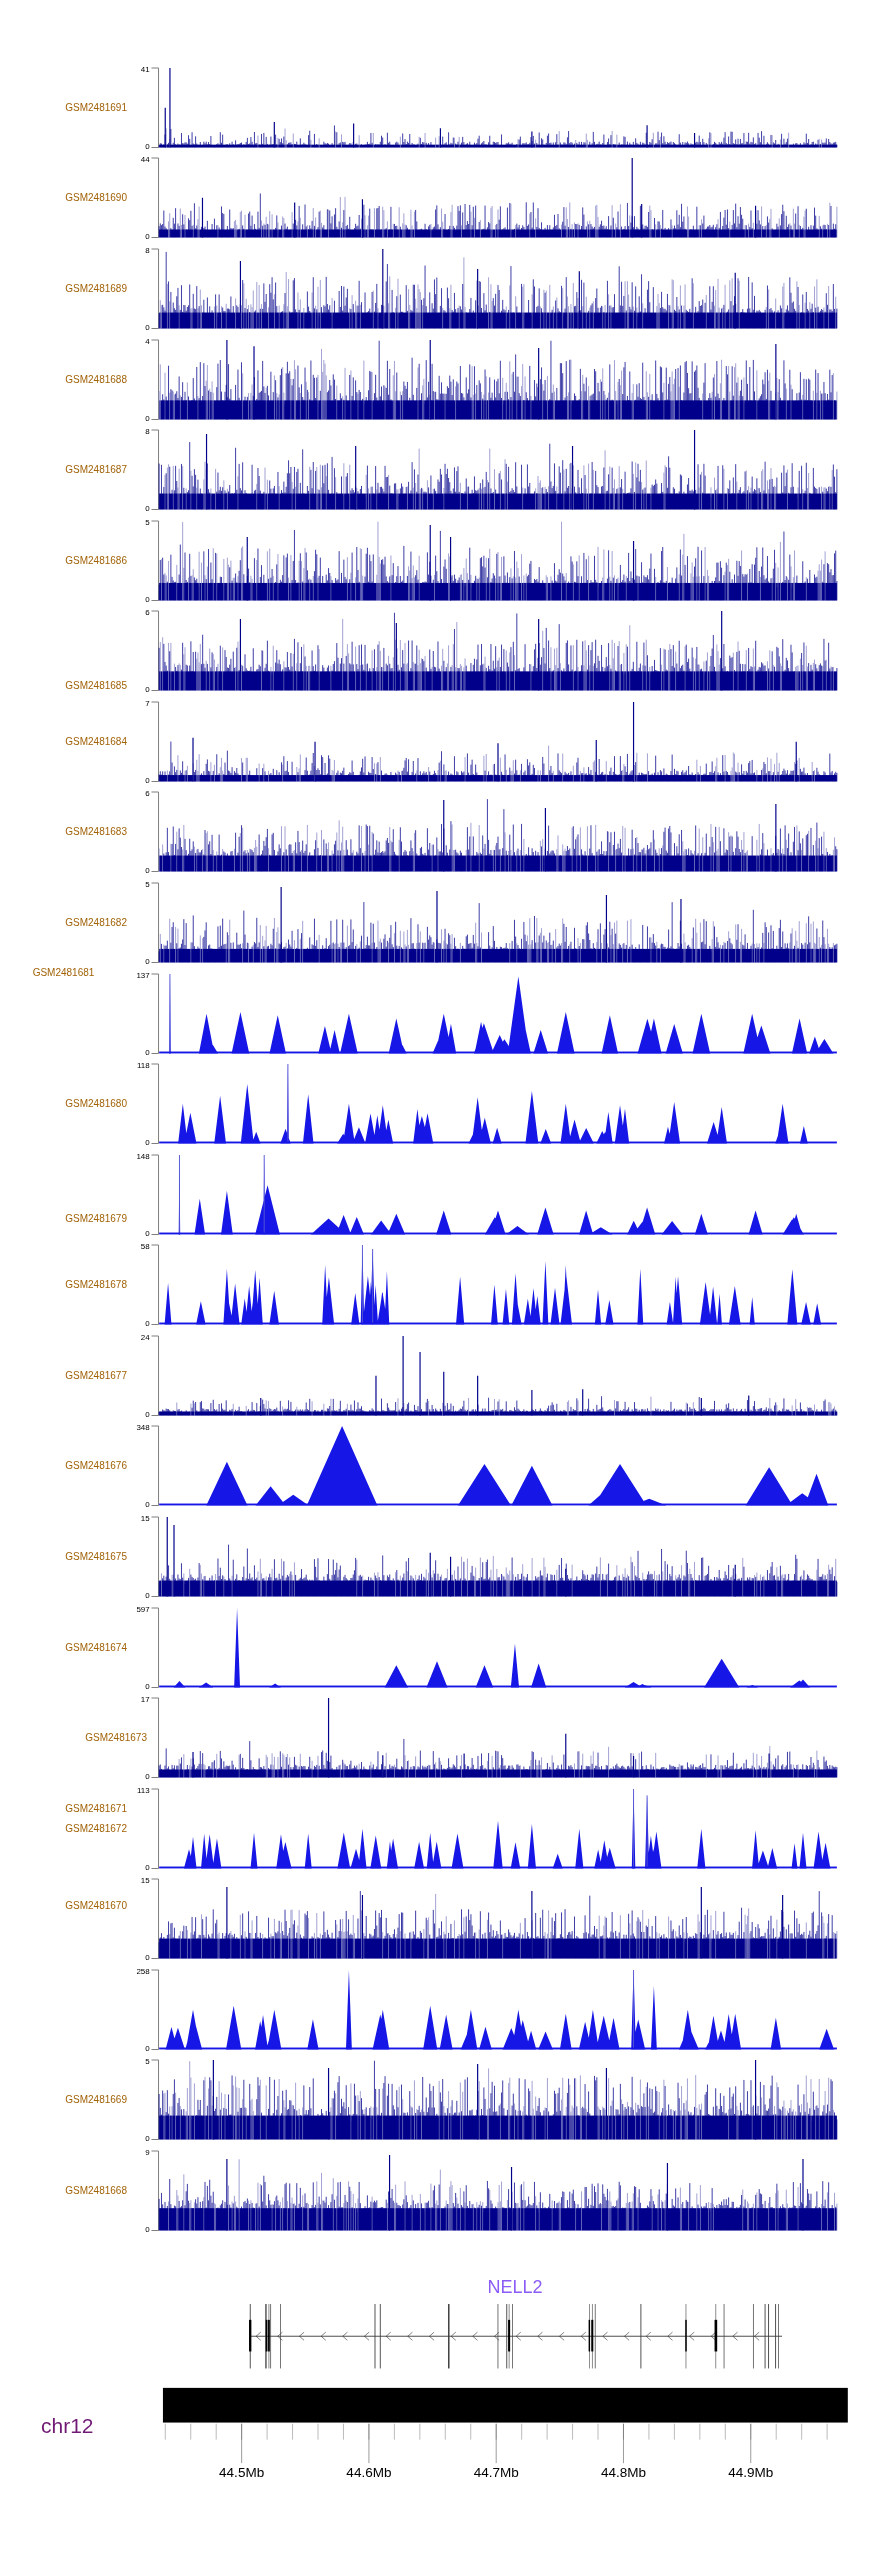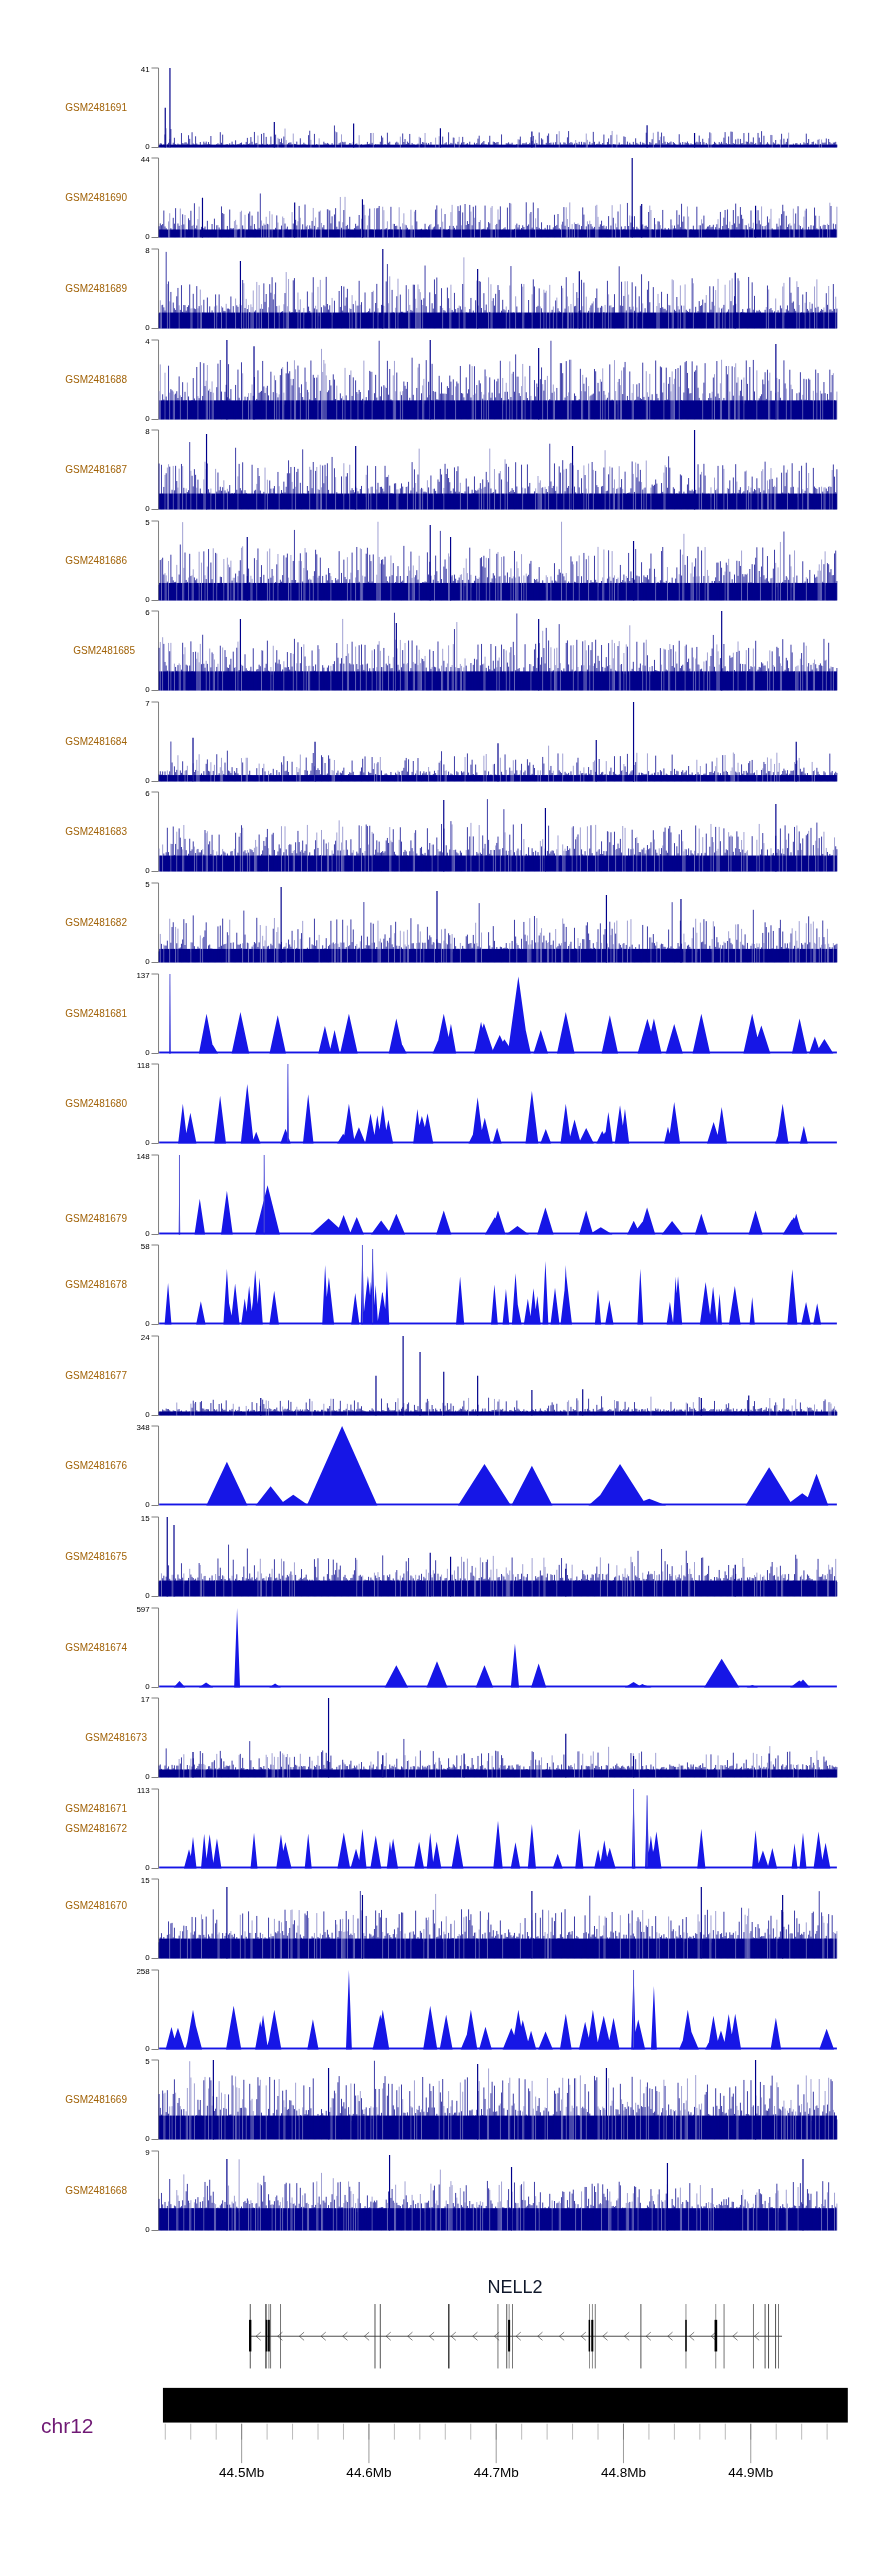--- a/index.html
+++ b/index.html
@@ -4,21 +4,21 @@
 <style>
   html,body{margin:0;padding:0;background:#fff;}
   .figure{position:relative;width:882px;height:2576px;background:#ffffff;
           font-family:"Liberation Sans",sans-serif;overflow:hidden;}
   .tlabel{position:absolute;left:0;width:127px;text-align:right;font-size:10px;
           color:#a16207;height:17.6px;line-height:17.6px;white-space:nowrap;}
   .tsvg{position:absolute;}
   .ylab{font-family:"Liberation Sans",sans-serif;font-size:13.5px;fill:#000;}
   .axlab{font-family:"Liberation Sans",sans-serif;font-size:23px;fill:#000;}
   .gene-title{position:absolute;left:456px;top:2277px;width:118px;text-align:center;
-              font-size:18px;color:#0f172a;}
+              font-size:18px;color:#8b5cf6;}
   .chrlab{position:absolute;left:41px;top:2390px;font-size:21px;color:#701a75;margin-top:24px;}
 </style>
 </head>
 <body>
 
 <div class="figure" id="fig">
   <div class="gene-title">NELL2</div>
   <div class="chrlab">chr12</div>
 <div class="tlabel" style="top: 99px;">GSM2481691</div>
     <svg width="706" height="84" viewBox="0 0 1200 142" class="tsvg" style="left: 135px; top: 66px;">
@@ -73,21 +73,21 @@
     <div class="tlabel" style="top: 552px;">GSM2481686</div>
     <svg width="706" height="84" viewBox="0 0 1200 142" class="tsvg" style="left: 135px; top: 519px;">
       <path d="M28 3H40M40 3V138M28 138H40" stroke="#7f7f7f" stroke-width="1.7" fill="none"></path>
       <text x="25" y="9" text-anchor="end" class="ylab">5</text>
       <text x="25" y="141" text-anchor="end" class="ylab">0</text>
       <rect x="41" y="108.3" width="1152" height="29.7" fill="#00008b"></rect>
       <path d="M45 138V67.9M51 138V91.7M53 138V95.5M57 138V71.0M71 138V77.6M81 138V4.9M83 138V82.7M91 138V99.1M97 138V95.2M99 138V85.1M109 138V55.3M113 138V73.8M119 138V95.3M123 138V80.5M133 138V49.4M139 138V58.4M151 138V67.6M157 138V65.3M159 138V77.2M163 138V70.4M167 138V99.5M169 138V99.5M175 138V96.9M181 138V48.5M183 138V46.0M197 138V96.1M199 138V101.3M207 138V69.3M225 138V54.6M229 138V49.9M235 138V96.2M243 138V59.1M261 138V99.3M265 138V60.8M279 138V70.7M283 138V71.2M287 138V82.9M289 138V49.0M297 138V100.9M303 138V96.4M311 138V99.3M333 138V96.8M361 138V64.5M367 138V90.8M375 138V99.0M383 138V49.4M385 138V50.7M387 138V95.9M411 138V94.3M413 138V4.3M415 138V64.1M417 138V75.4M435 138V61.6M465 138V80.1M467 138V87.3M471 138V99.7M473 138V78.6M475 138V98.7M483 138V62.1M509 138V94.6M533 138V58.1M535 138V63.4M553 138V94.5M555 138V93.6M559 138V82.8M563 138V66.8M565 138V91.6M571 138V94.5M581 138V100.3M585 138V99.0M597 138V65.5M603 138V50.4M613 138V100.4M617 138V55.7M621 138V96.8M623 138V64.2M639 138V83.5M643 138V97.2M647 138V99.1M649 138V71.9M651 138V83.2M657 138V59.4M661 138V95.6M665 138V92.4M699 138V95.3M701 138V98.4M707 138V97.2M725 138V4.3M733 138V91.4M745 138V76.7M755 138V61.5M771 138V62.1M787 138V47.0M795 138V98.9M797 138V51.4M807 138V97.6M811 138V54.1M815 138V95.4M821 138V99.3M835 138V96.7M855 138V96.4M885 138V98.0M905 138V81.3M925 138V93.5M931 138V60.2M933 138V24.8M945 138V92.1M947 138V73.4M949 138V97.7M955 138V97.2M959 138V97.0M969 138V47.3M973 138V86.2M975 138V96.2M1003 138V89.0M1007 138V78.0M1009 138V67.3M1031 138V53.2M1041 138V92.5M1063 138V98.0M1083 138V99.6M1089 138V74.2M1093 138V81.9M1097 138V38.6M1109 138V99.2M1115 138V80.1M1119 138V98.5M1121 138V53.0M1141 138V98.5M1161 138V87.4M1163 138V76.7M1165 138V87.4M1167 138V68.5M1173 138V54.6" stroke="#8585c7" stroke-width="1.3" fill="none"></path>
       <path d="M41 138V111.5M43 138V69.4M47 138V65.4M49 138V94.0M55 138V106.1M59 138V109.6M61 138V60.3M63 138V98.0M65 138V104.0M67 138V106.9M69 138V106.4M73 138V112.3M75 138V94.0M77 138V43.0M79 138V113.5M85 138V56.6M87 138V103.2M89 138V106.5M93 138V58.8M95 138V96.6M101 138V98.9M103 138V103.7M105 138V101.0M107 138V112.4M111 138V114.9M115 138V110.3M117 138V54.6M121 138V101.7M125 138V50.7M127 138V111.6M129 138V73.6M131 138V101.9M135 138V115.3M137 138V57.2M141 138V114.2M143 138V113.8M145 138V97.7M147 138V98.3M149 138V111.3M153 138V112.7M155 138V111.3M161 138V81.7M165 138V104.3M171 138V92.3M173 138V107.3M177 138V87.6M179 138V69.6M185 138V93.6M187 138V114.7M189 138V109.4M191 138V96.6M193 138V83.9M195 138V107.2M201 138V108.4M203 138V66.2M205 138V113.8M209 138V49.7M211 138V110.7M213 138V98.2M215 138V78.0M217 138V109.8M219 138V94.5M221 138V111.0M223 138V110.4M227 138V101.3M231 138V99.3M233 138V84.6M237 138V108.7M239 138V106.8M241 138V76.7M245 138V113.1M247 138V102.8M249 138V106.1M251 138V95.0M253 138V61.4M255 138V109.5M257 138V65.0M259 138V58.4M263 138V113.5M267 138V103.3M269 138V70.9M271 138V18.2M273 138V103.3M275 138V113.1M277 138V107.6M281 138V57.9M285 138V105.9M291 138V56.5M293 138V86.9M295 138V102.6M299 138V102.7M301 138V111.3M305 138V88.3M307 138V51.9M309 138V59.6M313 138V96.2M315 138V65.2M317 138V112.0M319 138V96.4M321 138V112.7M323 138V114.5M325 138V94.2M327 138V104.0M329 138V83.1M331 138V91.4M335 138V103.4M337 138V112.0M339 138V110.8M341 138V100.1M343 138V104.0M345 138V102.1M347 138V54.3M349 138V114.3M351 138V91.3M353 138V115.6M355 138V68.7M357 138V98.1M359 138V101.9M363 138V114.6M365 138V102.1M369 138V56.7M371 138V111.5M373 138V111.9M377 138V47.2M379 138V86.4M381 138V106.4M389 138V116.1M391 138V97.5M393 138V58.6M395 138V48.5M397 138V106.3M399 138V60.3M401 138V71.2M403 138V105.8M405 138V59.8M407 138V111.5M409 138V109.5M419 138V69.1M421 138V68.0M423 138V77.0M425 138V63.7M427 138V97.3M429 138V105.2M431 138V107.7M433 138V97.2M437 138V95.1M439 138V74.6M441 138V112.8M443 138V106.9M445 138V96.8M447 138V79.7M449 138V115.6M451 138V96.5M453 138V106.2M455 138V104.4M457 138V45.3M459 138V115.6M461 138V109.2M463 138V96.4M469 138V55.0M477 138V95.2M479 138V86.6M481 138V102.6M485 138V113.0M487 138V115.1M489 138V106.8M491 138V106.8M493 138V105.8M495 138V106.5M497 138V56.3M499 138V94.0M501 138V72.3M503 138V96.0M505 138V113.5M507 138V102.8M511 138V61.8M513 138V88.4M515 138V105.1M517 138V108.5M519 138V19.8M521 138V101.7M523 138V109.9M525 138V80.5M527 138V68.4M529 138V84.2M531 138V111.4M537 138V97.5M539 138V95.3M541 138V104.9M543 138V94.2M545 138V101.1M547 138V115.4M549 138V103.7M551 138V99.1M557 138V103.3M561 138V114.0M567 138V102.9M569 138V48.3M573 138V116.0M575 138V114.3M577 138V104.6M579 138V96.1M583 138V101.6M587 138V66.2M589 138V64.5M591 138V80.2M593 138V62.1M595 138V82.2M599 138V98.7M601 138V66.2M605 138V106.8M607 138V100.7M609 138V91.8M611 138V95.7M615 138V58.7M619 138V97.3M625 138V110.4M627 138V63.1M629 138V95.7M631 138V107.9M633 138V90.5M635 138V112.1M637 138V98.5M641 138V100.6M645 138V53.9M653 138V97.4M655 138V112.0M659 138V112.6M663 138V108.2M667 138V97.0M669 138V94.5M671 138V75.5M673 138V70.8M675 138V111.6M677 138V115.8M679 138V101.5M681 138V103.4M683 138V101.5M685 138V106.1M687 138V81.4M689 138V112.7M691 138V108.7M693 138V103.9M695 138V109.6M697 138V115.8M703 138V112.1M705 138V115.9M709 138V104.2M711 138V108.3M713 138V74.7M715 138V104.4M717 138V106.0M719 138V94.5M721 138V85.0M723 138V90.9M727 138V92.4M729 138V97.1M731 138V104.0M735 138V115.3M737 138V105.9M739 138V115.6M741 138V63.1M743 138V71.9M747 138V106.3M749 138V107.0M751 138V71.5M753 138V96.7M757 138V115.8M759 138V96.9M761 138V115.1M763 138V57.3M765 138V108.0M767 138V68.0M769 138V103.4M773 138V112.2M775 138V103.6M777 138V106.9M779 138V107.2M781 138V62.1M783 138V103.0M785 138V107.0M789 138V114.8M791 138V109.7M793 138V105.0M799 138V110.0M801 138V108.6M803 138V100.9M805 138V52.8M809 138V104.7M813 138V99.4M817 138V111.2M819 138V101.7M823 138V112.5M825 138V77.7M827 138V106.8M829 138V103.4M831 138V94.0M833 138V106.0M837 138V99.8M839 138V57.3M841 138V105.1M843 138V88.7M845 138V99.9M847 138V111.3M849 138V102.7M851 138V50.7M853 138V95.8M857 138V97.2M859 138V110.4M861 138V73.1M863 138V107.2M865 138V95.5M867 138V98.1M869 138V98.9M871 138V95.1M873 138V102.3M875 138V83.9M877 138V58.3M879 138V110.3M881 138V109.0M883 138V84.3M887 138V113.3M889 138V106.5M891 138V110.1M893 138V103.8M895 138V54.1M897 138V47.2M899 138V107.1M901 138V114.4M903 138V104.8M907 138V109.7M909 138V107.3M911 138V110.3M913 138V99.3M915 138V113.9M917 138V113.7M919 138V100.8M921 138V81.9M923 138V110.6M927 138V51.5M929 138V95.7M935 138V77.6M937 138V110.7M939 138V62.7M941 138V112.8M943 138V109.7M951 138V80.5M953 138V66.4M957 138V46.8M961 138V114.2M963 138V53.1M965 138V114.1M967 138V96.6M971 138V109.3M977 138V113.0M979 138V113.7M981 138V104.9M983 138V114.7M985 138V105.0M987 138V98.8M989 138V73.8M991 138V73.7M993 138V105.0M995 138V71.4M997 138V82.4M999 138V110.3M1001 138V95.1M1005 138V73.8M1011 138V89.2M1013 138V115.2M1015 138V102.0M1017 138V108.2M1019 138V94.0M1021 138V114.9M1023 138V70.6M1025 138V96.2M1027 138V71.2M1029 138V79.4M1033 138V93.3M1035 138V97.4M1037 138V93.6M1039 138V94.1M1043 138V107.9M1045 138V84.6M1047 138V107.1M1049 138V76.4M1051 138V112.3M1053 138V77.1M1055 138V65.4M1057 138V47.7M1059 138V114.1M1061 138V88.0M1065 138V80.4M1067 138V48.1M1069 138V95.2M1071 138V102.4M1073 138V100.3M1075 138V62.6M1077 138V105.8M1079 138V112.2M1081 138V100.5M1085 138V84.0M1087 138V51.9M1091 138V115.4M1095 138V108.1M1099 138V112.6M1101 138V106.5M1103 138V20.9M1105 138V103.3M1107 138V96.8M1111 138V103.0M1113 138V60.1M1117 138V115.9M1123 138V107.9M1125 138V95.8M1127 138V110.7M1129 138V115.3M1131 138V111.0M1133 138V114.0M1135 138V71.5M1137 138V113.3M1139 138V105.8M1143 138V101.1M1145 138V110.7M1147 138V86.2M1149 138V111.0M1151 138V108.5M1153 138V112.0M1155 138V93.9M1157 138V99.2M1159 138V97.7M1169 138V106.4M1171 138V76.4M1175 138V112.9M1177 138V74.6M1179 138V76.5M1181 138V90.2M1183 138V84.8M1185 138V95.3M1187 138V94.9M1189 138V58.1M1191 138V53.3M1193 138V105.1" stroke="#00008b" stroke-width="1.3" fill="none"></path>
       <path d="M190.8 138V30.0M501.8 138V9.8M536.4 138V30.0M847.4 138V36.8" stroke="#00008b" stroke-width="2" fill="none"></path>
     </svg>
-    <div class="tlabel" style="top: 642px; padding-left: 8px;">GSM2481685</div>
+    <div class="tlabel" style="top: 677px;">GSM2481685</div>
     <svg width="706" height="84" viewBox="0 0 1200 142" class="tsvg" style="left: 135px; top: 609px;">
       <path d="M28 3H40M40 3V138M28 138H40" stroke="#7f7f7f" stroke-width="1.7" fill="none"></path>
       <text x="25" y="9" text-anchor="end" class="ylab">6</text>
       <text x="25" y="141" text-anchor="end" class="ylab">0</text>
       <rect x="41" y="105.6" width="1152" height="32.4" fill="#00008b"></rect>
       <path d="M43 138V55.7M47 138V47.6M57 138V57.3M61 138V57.2M67 138V92.5M75 138V92.1M77 138V94.6M83 138V76.5M85 138V64.7M105 138V84.2M107 138V73.5M109 138V90.3M111 138V58.9M121 138V87.6M127 138V66.8M133 138V75.9M135 138V85.5M141 138V92.7M149 138V65.0M171 138V98.5M175 138V55.1M179 138V53.2M181 138V94.3M215 138V69.6M231 138V98.2M235 138V62.1M253 138V88.4M269 138V75.9M275 138V91.9M287 138V59.6M291 138V96.4M295 138V96.3M297 138V96.0M313 138V67.8M333 138V96.2M353 138V16.5M361 138V59.3M363 138V75.1M375 138V63.5M383 138V95.0M393 138V93.6M403 138V69.9M411 138V98.5M415 138V54.3M417 138V70.7M421 138V98.5M431 138V79.2M439 138V81.5M443 138V51.8M451 138V52.2M459 138V57.4M461 138V93.5M463 138V91.6M473 138V89.6M475 138V92.4M481 138V95.0M483 138V68.9M485 138V91.7M487 138V83.4M493 138V79.4M505 138V98.3M521 138V95.9M523 138V67.2M531 138V92.2M533 138V61.4M539 138V94.8M541 138V59.3M545 138V98.5M547 138V21.8M553 138V93.0M555 138V96.3M559 138V98.8M561 138V83.6M593 138V92.4M595 138V80.6M615 138V98.8M619 138V82.1M631 138V70.0M637 138V73.5M645 138V78.0M673 138V93.8M693 138V36.7M707 138V64.7M713 138V66.9M715 138V95.0M717 138V65.5M723 138V91.7M745 138V61.0M753 138V98.2M763 138V95.3M765 138V52.8M767 138V69.9M773 138V95.4M779 138V96.3M807 138V94.9M811 138V52.0M813 138V83.4M815 138V57.6M823 138V54.2M825 138V94.3M831 138V74.4M835 138V59.7M841 138V27.3M863 138V95.3M869 138V51.8M875 138V98.3M895 138V94.2M899 138V67.1M907 138V69.4M909 138V59.2M919 138V71.9M935 138V62.8M949 138V81.8M953 138V83.9M959 138V94.3M967 138V88.8M973 138V73.4M977 138V96.8M989 138V59.8M991 138V71.6M993 138V94.1M1017 138V73.9M1025 138V54.8M1039 138V69.5M1051 138V66.8M1053 138V97.3M1075 138V88.5M1079 138V69.9M1085 138V95.0M1097 138V92.0M1099 138V96.4M1123 138V97.9M1125 138V96.4M1127 138V95.5M1131 138V84.1M1135 138V94.8M1141 138V62.1M1143 138V97.5M1153 138V91.2M1155 138V85.6M1169 138V96.5M1175 138V85.9M1183 138V97.3M1187 138V98.3" stroke="#8585c7" stroke-width="1.3" fill="none"></path>
       <path d="M41 138V65.6M45 138V112.2M49 138V58.9M51 138V89.6M53 138V95.7M55 138V104.3M59 138V71.4M63 138V107.9M65 138V108.4M69 138V98.1M71 138V104.6M73 138V95.0M79 138V102.7M81 138V57.0M87 138V94.3M89 138V95.6M91 138V110.8M93 138V95.7M95 138V54.6M97 138V105.0M99 138V72.7M101 138V113.1M103 138V72.2M113 138V93.4M115 138V43.4M117 138V92.7M119 138V99.4M123 138V92.9M125 138V109.3M129 138V98.8M131 138V73.4M137 138V107.3M139 138V98.1M143 138V105.9M145 138V62.0M147 138V110.9M151 138V108.6M153 138V69.5M155 138V81.1M157 138V99.0M159 138V99.9M161 138V94.2M163 138V84.2M165 138V106.7M167 138V72.1M169 138V99.5M173 138V65.4M177 138V103.4M183 138V96.0M185 138V109.1M187 138V76.6M189 138V100.3M191 138V104.0M193 138V105.0M195 138V104.4M197 138V97.8M199 138V106.5M201 138V66.4M203 138V111.6M205 138V107.7M207 138V102.4M209 138V101.6M211 138V94.3M213 138V96.9M217 138V70.3M219 138V107.1M221 138V99.5M223 138V92.7M225 138V53.4M227 138V104.6M229 138V106.7M233 138V111.5M237 138V107.4M239 138V90.6M241 138V69.6M243 138V92.3M245 138V85.7M247 138V93.5M249 138V110.0M251 138V102.4M255 138V98.8M257 138V99.1M259 138V72.8M261 138V98.2M263 138V102.6M265 138V74.5M267 138V97.4M271 138V50.3M273 138V104.6M277 138V56.2M279 138V109.7M281 138V91.7M283 138V64.1M285 138V105.8M289 138V80.3M293 138V110.4M299 138V105.9M301 138V70.1M303 138V96.9M305 138V104.7M307 138V93.9M309 138V108.2M311 138V61.2M315 138V111.4M317 138V110.0M319 138V95.1M321 138V99.3M323 138V112.9M325 138V106.4M327 138V99.2M329 138V95.6M331 138V112.8M335 138V104.2M337 138V93.2M339 138V88.3M341 138V111.7M343 138V57.5M345 138V82.4M347 138V106.5M349 138V92.4M351 138V83.2M355 138V92.5M357 138V110.6M359 138V79.4M365 138V91.9M367 138V93.7M369 138V55.2M371 138V93.8M373 138V111.5M377 138V93.2M379 138V101.8M381 138V61.2M385 138V59.9M387 138V93.9M389 138V103.2M391 138V60.6M395 138V92.4M397 138V106.4M399 138V100.4M401 138V108.1M405 138V100.2M407 138V68.0M409 138V105.6M413 138V60.2M419 138V98.3M423 138V65.8M425 138V109.8M427 138V92.5M429 138V95.3M433 138V92.7M435 138V100.4M437 138V100.0M441 138V6.0M445 138V66.6M447 138V94.4M449 138V102.9M453 138V98.7M455 138V69.5M457 138V92.5M465 138V53.2M467 138V109.6M469 138V100.1M471 138V53.1M477 138V92.6M479 138V61.6M489 138V84.6M491 138V88.3M495 138V99.2M497 138V111.7M499 138V111.4M501 138V68.4M503 138V101.4M507 138V71.0M509 138V97.8M511 138V98.7M513 138V108.6M515 138V54.8M517 138V100.9M519 138V107.2M525 138V87.6M527 138V112.5M529 138V98.5M535 138V109.5M537 138V98.1M543 138V33.7M549 138V99.9M551 138V100.1M557 138V106.8M563 138V95.9M565 138V112.0M567 138V107.0M569 138V109.8M571 138V91.5M573 138V108.6M575 138V94.5M577 138V84.2M579 138V110.2M581 138V85.4M583 138V60.1M585 138V113.1M587 138V95.3M589 138V59.0M591 138V93.7M597 138V99.7M599 138V110.0M601 138V96.1M603 138V102.0M605 138V59.1M607 138V104.3M609 138V87.5M611 138V101.1M613 138V62.8M617 138V87.3M621 138V98.1M623 138V60.1M625 138V108.5M627 138V67.8M629 138V108.3M633 138V90.7M635 138V97.7M639 138V64.4M641 138V107.0M643 138V55.4M647 138V103.8M649 138V7.2M651 138V101.5M653 138V100.0M655 138V109.4M657 138V110.2M659 138V112.2M661 138V98.9M663 138V59.5M665 138V107.2M667 138V110.7M669 138V109.1M671 138V93.2M675 138V108.0M677 138V96.8M679 138V68.3M681 138V58.8M683 138V99.8M685 138V82.6M687 138V57.5M689 138V94.3M691 138V81.5M695 138V66.0M697 138V92.2M699 138V31.7M701 138V107.8M703 138V53.1M705 138V100.0M709 138V108.4M711 138V103.8M719 138V100.0M721 138V25.3M725 138V103.9M727 138V107.0M729 138V100.6M731 138V108.4M733 138V57.3M735 138V53.0M737 138V93.9M739 138V108.2M741 138V61.5M743 138V102.5M747 138V110.6M749 138V104.5M751 138V52.0M755 138V106.8M757 138V105.7M759 138V95.3M761 138V54.6M769 138V102.6M771 138V61.1M775 138V69.5M777 138V55.9M781 138V92.0M783 138V51.8M785 138V99.9M787 138V79.2M789 138V87.8M791 138V110.2M793 138V60.8M795 138V98.1M797 138V111.9M799 138V99.4M801 138V81.4M803 138V96.9M805 138V57.6M809 138V101.1M817 138V104.1M819 138V110.9M821 138V62.6M827 138V93.1M829 138V109.4M833 138V110.5M837 138V63.6M839 138V112.8M843 138V104.7M845 138V101.3M847 138V89.4M849 138V105.7M851 138V106.6M853 138V55.3M855 138V105.1M857 138V99.5M859 138V92.3M861 138V106.3M865 138V56.7M867 138V95.9M871 138V78.2M873 138V111.5M877 138V112.4M879 138V96.6M881 138V106.1M883 138V86.1M885 138V103.3M887 138V104.1M889 138V105.3M891 138V112.6M893 138V66.1M897 138V107.4M901 138V68.5M903 138V102.5M905 138V104.1M911 138V67.8M913 138V96.5M915 138V61.0M917 138V99.1M921 138V92.3M923 138V111.7M925 138V53.6M927 138V100.1M929 138V96.3M931 138V94.3M933 138V104.4M937 138V60.2M939 138V89.8M941 138V84.0M943 138V100.9M945 138V108.3M947 138V65.3M951 138V110.4M955 138V64.1M957 138V93.9M961 138V102.2M963 138V101.1M965 138V106.1M969 138V111.2M971 138V87.4M975 138V108.0M979 138V79.5M981 138V66.8M983 138V43.7M985 138V97.8M987 138V107.8M995 138V83.1M997 138V101.1M999 138V100.3M1001 138V59.1M1003 138V97.0M1005 138V109.8M1007 138V104.8M1009 138V109.6M1011 138V78.8M1013 138V82.6M1015 138V81.5M1019 138V103.4M1021 138V110.0M1023 138V72.6M1027 138V70.7M1029 138V92.7M1031 138V113.1M1033 138V93.1M1035 138V105.5M1037 138V93.5M1041 138V105.4M1043 138V65.8M1045 138V101.7M1047 138V96.8M1049 138V98.4M1055 138V53.6M1057 138V110.6M1059 138V102.7M1061 138V98.1M1063 138V99.0M1065 138V90.1M1067 138V92.2M1069 138V95.9M1071 138V95.6M1073 138V105.1M1077 138V100.6M1081 138V106.6M1083 138V71.6M1087 138V97.7M1089 138V106.7M1091 138V63.9M1093 138V65.8M1095 138V80.1M1101 138V50.9M1103 138V109.0M1105 138V102.9M1107 138V82.6M1109 138V87.0M1111 138V100.1M1113 138V111.0M1115 138V60.3M1117 138V73.4M1119 138V112.5M1121 138V105.8M1129 138V108.6M1133 138V74.5M1137 138V56.5M1139 138V111.6M1145 138V91.6M1147 138V109.1M1149 138V94.5M1151 138V102.6M1157 138V93.5M1159 138V100.4M1161 138V105.6M1163 138V95.0M1165 138V92.1M1167 138V95.8M1171 138V50.4M1173 138V87.2M1177 138V107.1M1179 138V57.0M1181 138V100.7M1185 138V98.4M1189 138V112.8M1191 138V109.8M1193 138V99.9" stroke="#00008b" stroke-width="1.3" fill="none"></path>
       <path d="M179.2 138V16.5M444.2 138V23.3M686.1 138V16.5M997.2 138V3.0" stroke="#00008b" stroke-width="2" fill="none"></path>
     </svg>
     <div class="tlabel" style="top: 733px;">GSM2481684</div>
@@ -113,21 +113,21 @@
     <div class="tlabel" style="top: 914px;">GSM2481682</div>
     <svg width="706" height="84" viewBox="0 0 1200 142" class="tsvg" style="left: 135px; top: 881px;">
       <path d="M28 3H40M40 3V138M28 138H40" stroke="#7f7f7f" stroke-width="1.7" fill="none"></path>
       <text x="25" y="9" text-anchor="end" class="ylab">5</text>
       <text x="25" y="141" text-anchor="end" class="ylab">0</text>
       <rect x="41" y="115.0" width="1152" height="23.0" fill="#00008b"></rect>
       <path d="M43 138V89.6M49 138V107.7M59 138V63.7M69 138V77.7M73 138V80.6M95 138V103.8M111 138V92.1M115 138V96.9M155 138V106.0M159 138V91.8M161 138V65.4M183 138V105.4M193 138V105.4M201 138V108.1M213 138V74.5M217 138V92.8M221 138V100.6M223 138V75.9M237 138V62.5M241 138V86.3M243 138V78.3M257 138V104.8M271 138V100.1M281 138V97.9M285 138V67.4M313 138V91.2M335 138V105.6M339 138V106.9M341 138V105.3M345 138V106.2M349 138V104.1M351 138V104.4M361 138V75.4M377 138V106.8M383 138V102.1M403 138V104.6M413 138V67.0M415 138V102.1M417 138V97.5M431 138V104.4M441 138V88.3M451 138V84.1M457 138V85.4M459 138V107.5M463 138V82.6M465 138V108.1M479 138V105.0M485 138V85.3M491 138V105.0M509 138V104.5M521 138V81.8M525 138V101.0M529 138V105.5M537 138V106.1M539 138V89.8M553 138V104.9M579 138V70.6M581 138V105.1M589 138V87.2M637 138V105.2M649 138V105.6M667 138V92.2M669 138V107.8M671 138V62.9M673 138V107.3M683 138V62.7M685 138V103.9M689 138V87.5M691 138V79.8M701 138V104.9M703 138V103.6M709 138V107.7M715 138V81.2M725 138V105.2M727 138V63.3M739 138V107.2M753 138V96.6M757 138V104.8M785 138V103.2M793 138V104.8M803 138V105.8M809 138V91.6M813 138V107.0M815 138V70.1M819 138V66.9M829 138V106.4M837 138V67.0M843 138V64.5M877 138V95.5M887 138V103.0M893 138V107.8M933 138V89.1M935 138V103.7M947 138V96.9M953 138V63.8M955 138V87.6M961 138V70.3M981 138V98.3M983 138V68.1M995 138V108.0M1001 138V102.8M1009 138V85.1M1021 138V73.5M1029 138V102.9M1031 138V81.0M1049 138V106.0M1053 138V106.7M1057 138V105.6M1061 138V105.8M1069 138V105.0M1113 138V104.0M1117 138V80.0M1123 138V84.3M1125 138V101.0M1129 138V67.8M1141 138V71.4M1149 138V72.3M1153 138V68.5M1155 138V104.6M1157 138V106.2M1163 138V95.0M1167 138V108.1M1173 138V107.2M1177 138V80.9M1179 138V106.2M1187 138V105.0" stroke="#8585c7" stroke-width="1.3" fill="none"></path>
       <path d="M41 138V119.3M45 138V106.5M47 138V116.4M51 138V109.5M53 138V109.4M55 138V101.0M57 138V119.8M61 138V104.5M63 138V77.9M65 138V69.7M67 138V121.5M71 138V105.4M75 138V113.8M77 138V112.6M79 138V106.3M81 138V99.0M83 138V64.5M85 138V108.4M87 138V71.2M89 138V116.0M91 138V119.0M93 138V120.6M97 138V104.1M99 138V58.1M101 138V110.4M103 138V118.7M105 138V117.5M107 138V111.2M109 138V114.0M113 138V119.0M117 138V94.6M119 138V83.6M121 138V69.9M123 138V115.3M125 138V109.2M127 138V107.7M129 138V114.0M131 138V114.7M133 138V121.0M135 138V116.4M137 138V119.0M139 138V115.2M141 138V76.8M143 138V111.6M145 138V75.4M147 138V109.7M149 138V63.5M151 138V107.6M153 138V106.7M157 138V86.7M163 138V104.7M165 138V120.0M167 138V104.0M169 138V118.6M171 138V118.7M173 138V87.5M175 138V107.7M177 138V108.3M179 138V106.5M181 138V113.8M185 138V49.9M187 138V90.7M189 138V121.3M191 138V104.5M195 138V118.3M197 138V116.0M199 138V111.1M203 138V103.4M205 138V105.6M207 138V62.2M209 138V111.7M211 138V104.0M215 138V115.6M219 138V110.5M225 138V110.9M227 138V109.7M229 138V116.6M231 138V106.3M233 138V108.9M235 138V80.7M239 138V114.2M245 138V105.9M247 138V107.3M249 138V103.1M251 138V116.8M253 138V112.3M255 138V111.0M259 138V114.0M261 138V99.1M263 138V107.5M265 138V111.3M267 138V84.3M269 138V116.8M273 138V121.3M275 138V113.3M277 138V81.5M279 138V115.7M283 138V88.2M287 138V116.8M289 138V116.1M291 138V116.3M293 138V113.0M295 138V118.2M297 138V95.5M299 138V120.5M301 138V107.3M303 138V108.8M305 138V63.6M307 138V109.9M309 138V100.3M311 138V115.3M315 138V117.9M317 138V121.0M319 138V108.9M321 138V118.8M323 138V113.6M325 138V96.8M327 138V119.6M329 138V110.3M331 138V108.1M333 138V67.3M337 138V104.1M343 138V64.9M347 138V111.8M353 138V65.4M355 138V104.2M357 138V117.6M359 138V112.1M363 138V110.4M365 138V108.7M367 138V64.9M369 138V103.5M371 138V82.0M373 138V115.5M375 138V109.9M379 138V117.2M381 138V113.0M385 138V92.6M387 138V119.7M389 138V35.4M391 138V113.7M393 138V108.7M395 138V94.2M397 138V109.1M399 138V109.1M401 138V70.4M405 138V72.2M407 138V104.3M409 138V119.7M411 138V111.9M419 138V104.3M421 138V116.3M423 138V97.7M425 138V90.3M427 138V111.2M429 138V101.3M433 138V96.2M435 138V74.7M437 138V107.3M439 138V111.9M443 138V68.9M445 138V109.5M447 138V115.9M449 138V109.9M453 138V112.5M455 138V116.9M461 138V110.9M467 138V120.8M469 138V62.8M471 138V105.6M473 138V105.3M475 138V114.8M477 138V121.0M481 138V73.2M483 138V104.4M487 138V115.3M489 138V104.4M493 138V104.5M495 138V115.5M497 138V77.5M499 138V99.3M501 138V92.1M503 138V95.3M505 138V107.7M507 138V103.6M511 138V115.5M513 138V98.7M515 138V104.5M517 138V105.1M519 138V105.5M523 138V116.9M527 138V80.8M531 138V107.4M533 138V88.5M535 138V91.7M541 138V120.6M543 138V96.1M545 138V110.4M547 138V116.1M549 138V114.8M551 138V117.6M555 138V119.2M557 138V109.9M559 138V114.5M561 138V121.2M563 138V93.6M565 138V90.8M567 138V106.4M569 138V105.8M571 138V105.0M573 138V113.1M575 138V91.3M577 138V106.1M583 138V110.6M585 138V37.2M587 138V112.6M591 138V118.0M593 138V121.5M595 138V115.6M597 138V115.2M599 138V119.9M601 138V86.6M603 138V109.3M605 138V116.2M607 138V112.3M609 138V76.3M611 138V101.4M613 138V116.6M615 138V111.9M617 138V117.4M619 138V116.1M621 138V111.3M623 138V112.1M625 138V114.7M627 138V113.5M629 138V112.9M631 138V105.1M633 138V113.9M635 138V118.1M639 138V117.5M641 138V101.5M643 138V116.6M645 138V65.6M647 138V94.0M651 138V108.5M653 138V114.0M655 138V119.4M657 138V97.8M659 138V117.6M661 138V69.2M663 138V90.8M665 138V101.9M675 138V100.2M677 138V116.7M679 138V59.1M681 138V104.2M687 138V92.2M693 138V104.0M695 138V92.5M697 138V121.0M699 138V100.7M705 138V87.4M707 138V108.4M711 138V100.9M713 138V115.3M717 138V112.6M719 138V110.3M721 138V106.0M723 138V109.2M729 138V72.3M731 138V103.0M733 138V77.7M735 138V117.4M737 138V110.1M741 138V102.9M743 138V117.4M745 138V118.7M747 138V79.2M749 138V114.0M751 138V119.4M755 138V110.1M759 138V115.6M761 138V98.4M763 138V98.6M765 138V117.3M767 138V75.1M769 138V69.7M771 138V88.9M773 138V99.9M775 138V113.8M777 138V118.6M779 138V105.3M781 138V113.2M783 138V115.0M787 138V81.6M789 138V118.9M791 138V71.6M795 138V121.2M797 138V90.7M799 138V81.4M801 138V116.4M805 138V112.4M807 138V68.8M811 138V80.7M817 138V89.1M821 138V117.2M823 138V105.7M825 138V108.3M827 138V112.8M831 138V105.2M833 138V116.8M835 138V108.3M839 138V115.6M841 138V111.3M845 138V107.8M847 138V115.0M849 138V120.7M851 138V112.0M853 138V120.3M855 138V116.4M857 138V107.4M859 138V116.6M861 138V118.0M863 138V74.3M865 138V116.8M867 138V117.6M869 138V115.2M871 138V76.8M873 138V115.3M875 138V95.5M879 138V104.2M881 138V89.8M883 138V105.2M885 138V109.4M889 138V113.7M891 138V114.1M895 138V106.1M897 138V106.8M899 138V111.4M901 138V111.6M903 138V121.2M905 138V112.9M907 138V82.1M909 138V113.6M911 138V110.7M913 138V35.6M915 138V114.4M917 138V118.2M919 138V118.5M921 138V114.5M923 138V105.0M925 138V110.8M927 138V67.0M929 138V106.1M931 138V119.2M937 138V120.5M939 138V109.5M941 138V108.0M943 138V111.6M945 138V114.7M949 138V78.6M951 138V118.9M957 138V120.8M959 138V118.2M963 138V103.7M965 138V102.7M967 138V64.5M969 138V107.2M971 138V67.9M973 138V120.5M975 138V116.7M977 138V109.8M979 138V119.6M985 138V76.8M987 138V111.6M989 138V95.1M991 138V103.9M993 138V113.0M997 138V114.9M999 138V108.9M1003 138V104.8M1005 138V116.6M1007 138V101.6M1011 138V97.0M1013 138V104.8M1015 138V107.3M1017 138V120.2M1019 138V118.0M1023 138V99.5M1025 138V73.1M1027 138V116.6M1033 138V107.8M1035 138V109.4M1037 138V90.3M1039 138V115.2M1041 138V104.9M1043 138V121.6M1045 138V119.0M1047 138V109.7M1051 138V48.6M1055 138V113.5M1059 138V112.1M1063 138V118.8M1065 138V112.5M1067 138V87.9M1071 138V69.9M1073 138V77.9M1075 138V121.1M1077 138V87.1M1079 138V115.5M1081 138V74.9M1083 138V114.0M1085 138V84.5M1087 138V116.9M1089 138V116.0M1091 138V109.6M1093 138V118.8M1095 138V79.6M1097 138V65.6M1099 138V111.8M1101 138V85.5M1103 138V116.5M1105 138V105.5M1107 138V113.0M1109 138V105.7M1111 138V114.1M1115 138V88.8M1119 138V114.9M1121 138V109.8M1127 138V113.2M1131 138V118.7M1133 138V105.2M1135 138V107.8M1137 138V120.8M1139 138V104.5M1143 138V107.2M1145 138V59.7M1147 138V103.9M1151 138V114.8M1159 138V80.3M1161 138V117.4M1165 138V112.9M1169 138V66.8M1171 138V95.0M1175 138V119.8M1181 138V112.0M1183 138V121.3M1185 138V112.3M1189 138V108.9M1191 138V107.7M1193 138V106.3" stroke="#00008b" stroke-width="1.3" fill="none"></path>
       <path d="M248.4 138V9.8M513.3 138V16.5M801.3 138V23.3M928.0 138V30.0" stroke="#00008b" stroke-width="2" fill="none"></path>
     </svg>
-    <div class="tlabel" style="top: 1005px;">GSM2481681</div>
+    <div class="tlabel" style="top: 964px; text-align: center;">GSM2481681</div>
     <svg width="706" height="84" viewBox="0 0 1200 142" class="tsvg" style="left: 135px; top: 972px;">
       <path d="M28 3H40M40 3V138M28 138H40" stroke="#7f7f7f" stroke-width="1.7" fill="none"></path>
       <text x="25" y="9" text-anchor="end" class="ylab">137</text>
       <text x="25" y="141" text-anchor="end" class="ylab">0</text>
       <path d="M41 138L58.2 138L59.4 3.0L60.7 138L108.6 138L121.6 70.5L134.6 138L108.4 138L123.9 114.2L139.4 138L114.5 138L127.8 116.1L141.2 138L164.2 138L179.2 67.8L194.2 138L228.6 138L242.6 73.2L256.6 138L311.6 138L322.8 91.3L333.9 138L330.2 138L339.2 98.0L348.2 138L348.6 138L363.6 70.5L378.6 138L431.2 138L444.2 78.6L457.2 138L432.7 138L447.3 109.8L461.9 138L505.7 138L517.6 110.5L529.5 138L510.8 138L524.8 70.5L538.8 138L528.2 138L537.0 87.5L545.9 138L577.2 138L588.2 84.0L599.2 138L576.1 138L593.0 86.8L610.0 138L605.4 138L619.9 106.7L634.3 138L612.6 138L627.9 114.0L643.1 138L633.6 138L651.6 7.1L669.6 138L639.5 138L653.2 88.0L667.0 138L655.2 138L664.0 97.8L672.8 138L677.2 138L689.6 98.3L702.1 138L717.2 138L732.2 67.8L747.2 138L793.1 138L807.1 73.2L821.1 138L854.2 138L870.9 79.1L887.6 138L869.0 138L882.0 78.6L895.0 138L901.9 138L916.5 88.0L931.2 138L947.6 138L962.6 70.5L977.6 138L1034.0 138L1049.0 70.5L1064.0 138L1049.1 138L1064.6 90.5L1080.0 138L1116.6 138L1129.6 78.6L1142.6 138L1145.8 138L1155.6 109.1L1165.3 138L1156.6 138L1171.8 113.7L1187.0 138L1193 138Z" fill="#1616e6"></path>
       <path d="M59.4 138V3.0" stroke="#5555d4" stroke-width="1.6" fill="none"></path>
       <rect x="41" y="134.8" width="1152" height="3.2" fill="#1616e6"></rect>
     </svg>
     <div class="tlabel" style="top: 1095px;">GSM2481680</div>
     <svg width="706" height="84" viewBox="0 0 1200 142" class="tsvg" style="left: 135px; top: 1062px;">

